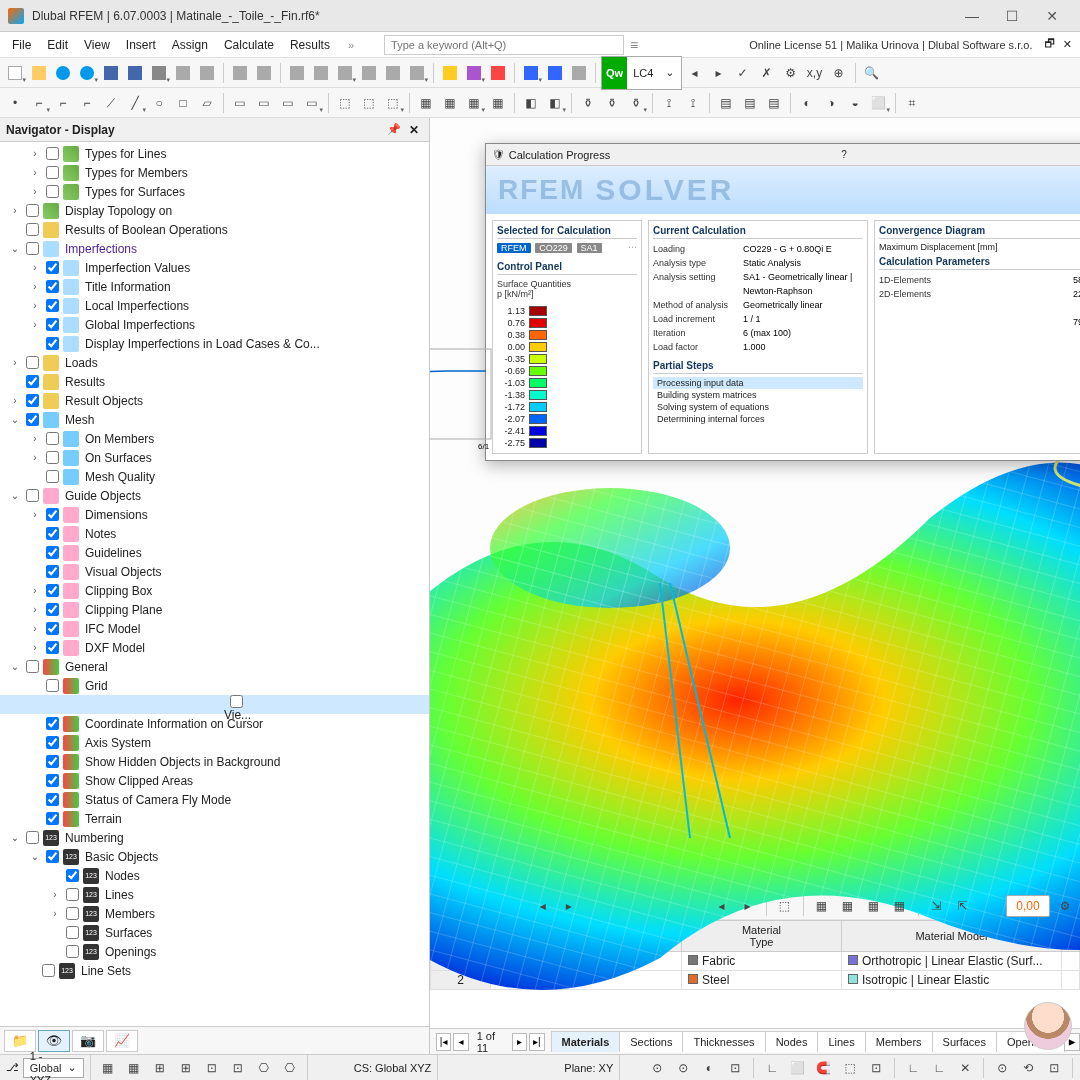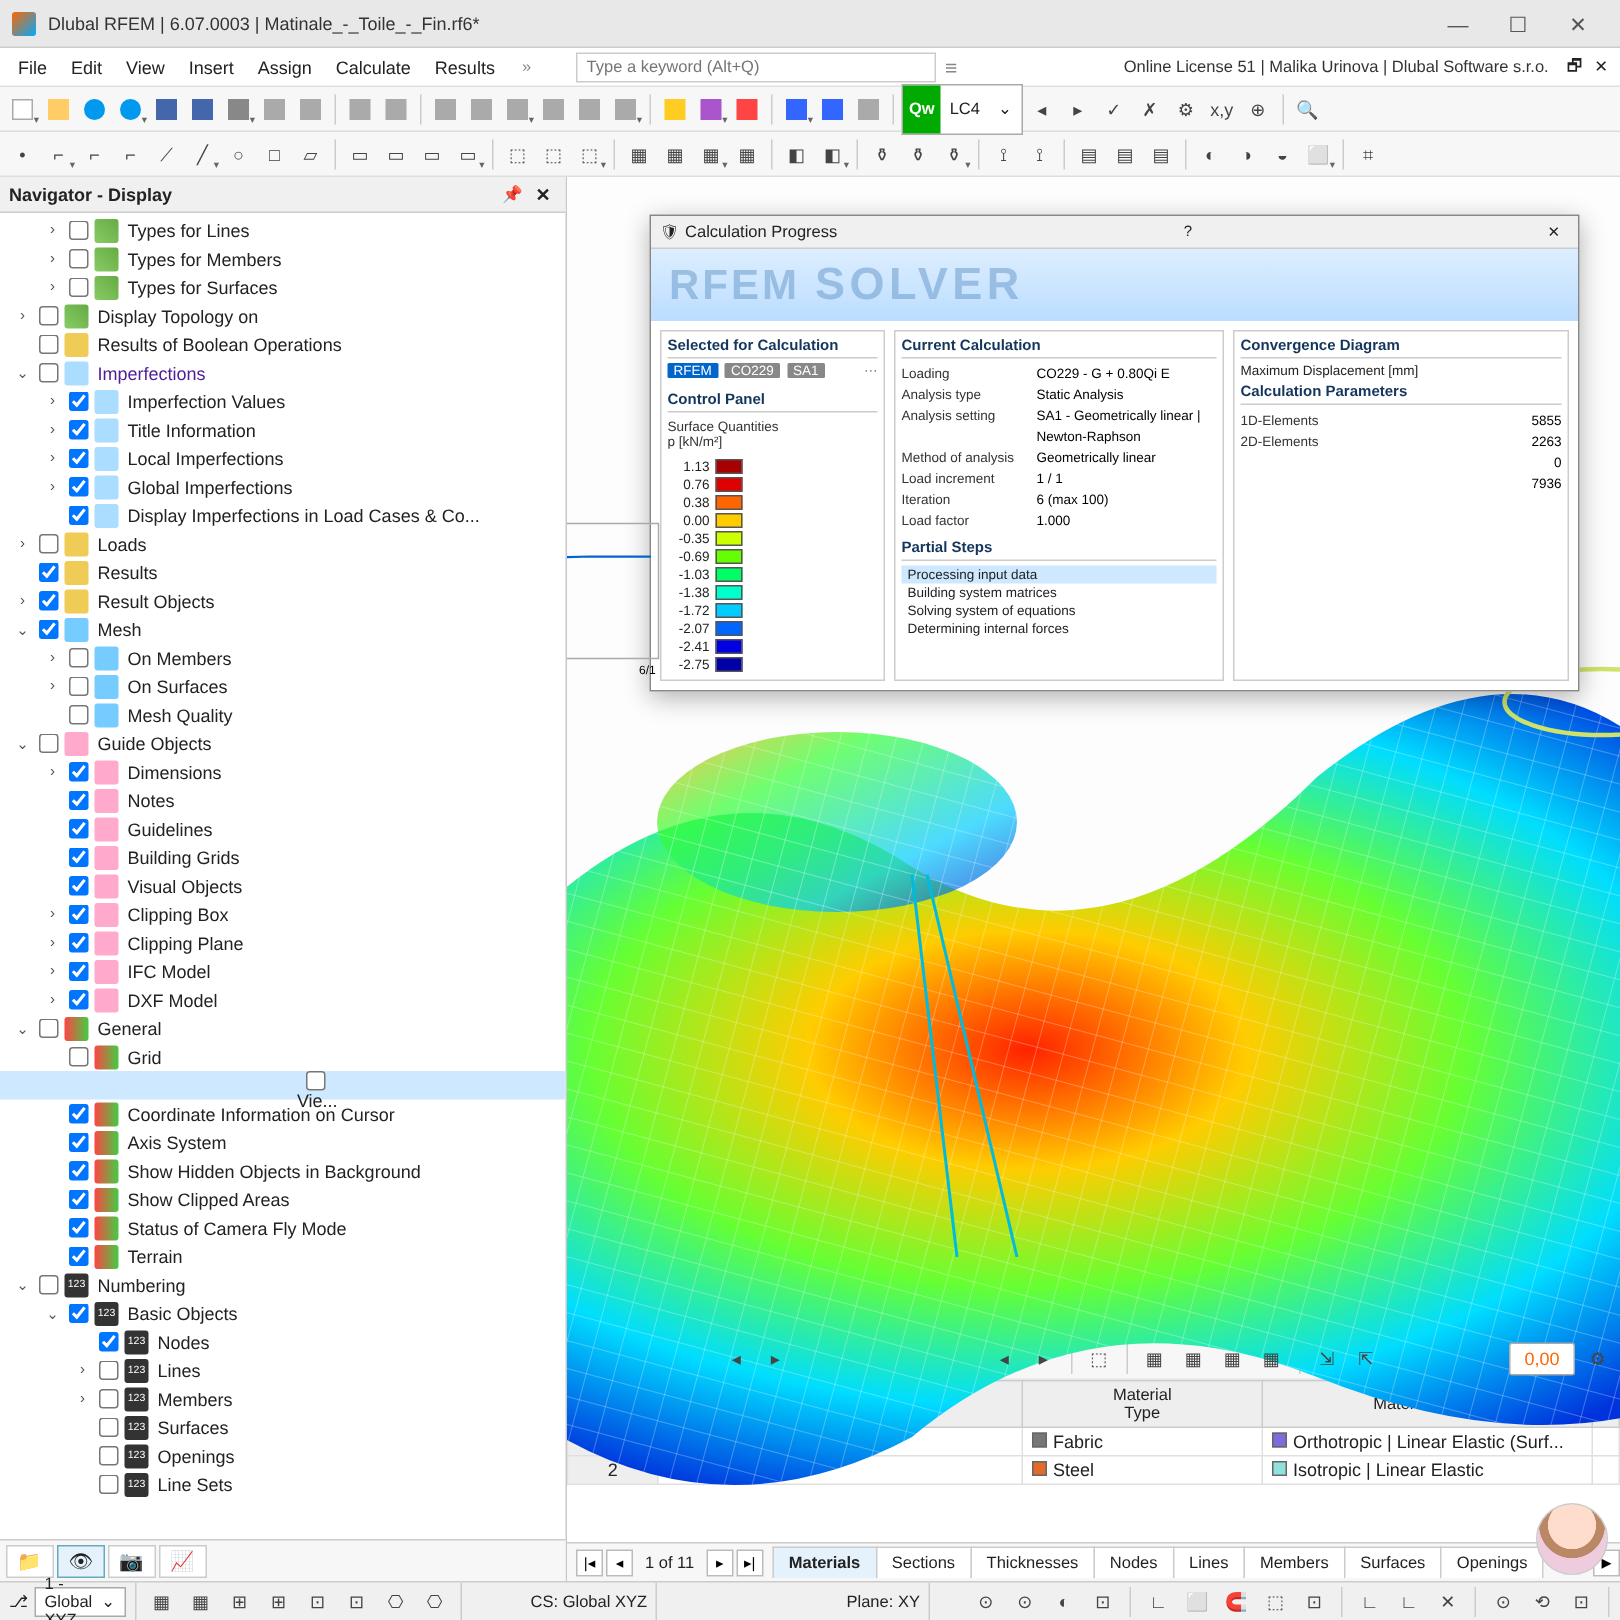--- a/index.html
+++ b/index.html
@@ -24,21 +24,21 @@
 .tbtn { width: 22px; height: 22px; border: 1px solid transparent; display: flex; align-items: center; justify-content: center; font-size: 12px; color: #444; border-radius: 2px; position: relative; }
 .tsep { width: 1px; height: 20px; background: #ccc; margin: 0 3px; }
 .tbtn .glyph { width: 14px; height: 14px; display: block; }
 .tbtn.dd::after { content: '▾'; font-size: 7px; position: absolute; right: -1px; bottom: -1px; color: #666; }
 .lc-combo { display: flex; align-items: center; height: 34px; border: 1px solid #aaa; background: #fff; font-size: 11px; }
 .lc-combo .tag { background: #0a0; color: #fff; padding: 0 4px; height: 100%; display: flex; align-items: center; font-weight: bold; }
 .lc-combo .txt { padding: 0 6px; }
 
 
 .main { display: flex; height: calc(1080px - 32px - 26px - 60px - 26px); }
-.navigator { width: 378px; border-right: 1px solid #c8c8c8; display: flex; flex-direction: column; background: #fff; }
+.navigator { width: 430px; border-right: 1px solid #c8c8c8; display: flex; flex-direction: column; background: #fff; }
 .nav-header { height: 24px; background: #f0f0f0; border-bottom: 1px solid #ccc; display: flex; align-items: center; padding: 0 6px; font-weight: bold; font-size: 12px; }
 .nav-header .pin { margin-left: auto; font-size: 11px; padding: 0 4px; cursor: default; }
 .nav-header .x { font-size: 12px; padding: 0 4px; cursor: default; }
 .tree { flex: 1; overflow-y: auto; padding: 2px 0; }
 .tree .row { display: flex; align-items: center; height: 19px; font-size: 12px; white-space: nowrap; }
 .tree .row.sel { background: #cde8ff; }
 .tree .tw { width: 14px; text-align: center; font-size: 10px; color: #555; cursor: default; }
 .tree .cb { width: 13px; height: 13px; margin: 0 4px; }
 .tree .ic { width: 16px; height: 16px; margin-right: 4px; display: inline-flex; align-items: center; justify-content: center; font-size: 10px; }
 .tree .ic.line { background: linear-gradient(45deg,#8c6,#6a4); border-radius: 2px; }
@@ -435,26 +435,20 @@
         <div class="row" style="padding-left: 28px;">
           <span class="tw"></span>
           <input type="checkbox" class="cb" checked="" style="">
           <span class="ic guide"></span>
           <span class="lbl">Guidelines</span>
         </div>
         <div class="row" style="padding-left: 28px;">
           <span class="tw"></span>
           <input type="checkbox" class="cb" checked="" style="">
           <span class="ic guide"></span>
-          <span class="lbl">Building Grids</span>
-        </div>
-        <div class="row" style="padding-left: 28px;">
-          <span class="tw"></span>
-          <input type="checkbox" class="cb" checked="" style="">
-          <span class="ic guide"></span>
           <span class="lbl">Visual Objects</span>
         </div>
         <div class="row" style="padding-left: 28px;">
           <span class="tw">›</span>
           <input type="checkbox" class="cb" checked="" style="">
           <span class="ic guide"></span>
           <span class="lbl">Clipping Box</span>
         </div>
         <div class="row" style="padding-left: 28px;">
           <span class="tw">›</span>
@@ -563,21 +557,21 @@
           <input type="checkbox" class="cb" style="">
           <span class="ic num">123</span>
           <span class="lbl">Surfaces</span>
         </div>
         <div class="row" style="padding-left: 48px;">
           <span class="tw"></span>
           <input type="checkbox" class="cb" style="">
           <span class="ic num">123</span>
           <span class="lbl">Openings</span>
         </div>
-        <div class="row" style="padding-left: 48px;">
+        <div class="row" style="padding-left: 24px;">
           <span class="tw"></span>
           <input type="checkbox" class="cb" style="">
           <span class="ic num">123</span>
           <span class="lbl">Line Sets</span>
         </div>
       </div>
     <div class="nav-tabs">
       <div class="tab">📁</div>
       <div class="tab active">👁</div>
       <div class="tab">📷</div>

